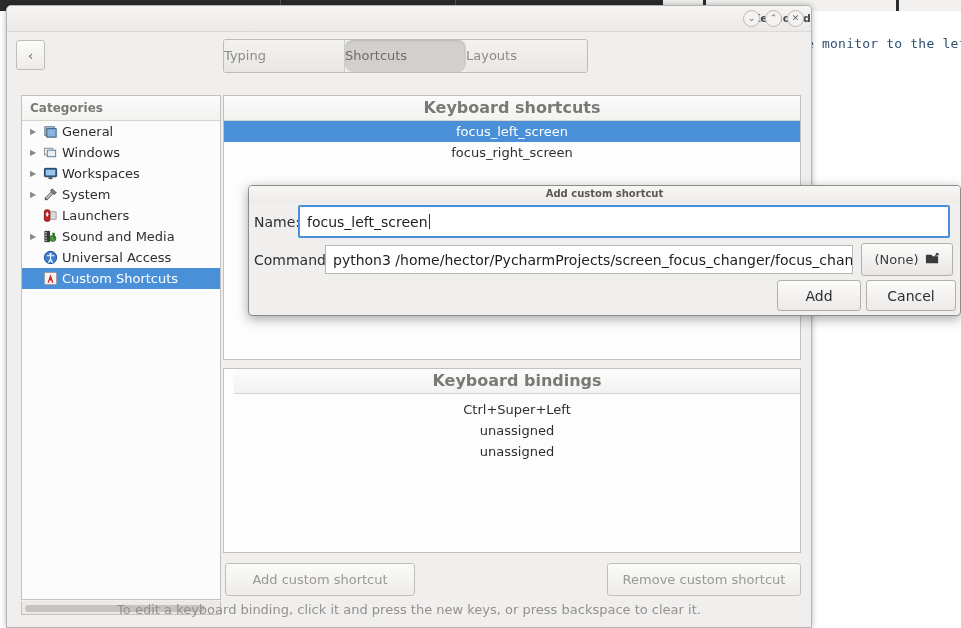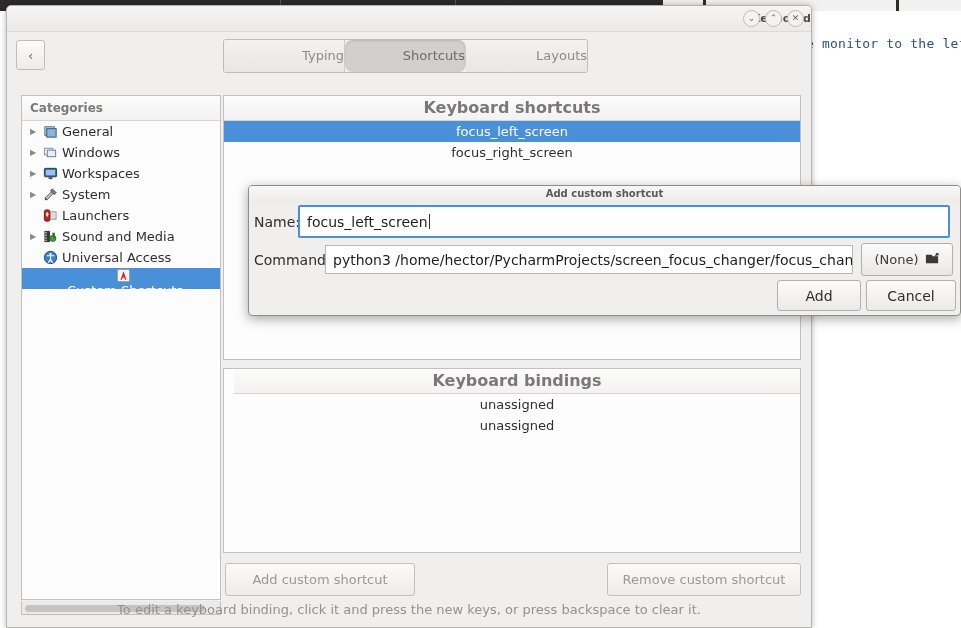--- a/index.html
+++ b/index.html
@@ -62,21 +62,21 @@
     background: linear-gradient(to bottom,#fbfbfa,#eeecea);
     border: 1px solid #bfbdba; border-radius: 3px;
     display: flex; align-items: center; justify-content: center;
     font-size: 13px; color: #6c6a67;
   }
   .tabs {
     position: absolute; left: 216px; top: 7px; display: flex;
     border: 1px solid #bfbdba; border-radius: 3px; overflow: hidden;
   }
   .tab {
-    width: 121px; height: 32px; line-height: 31px; text-align: right;
+    width: 121px; height: 32px; line-height: 31px; text-align: left;
     font-size: 13px; color: #8d8b88;
     background: linear-gradient(to bottom,#f3f2f1,#e9e7e5);
     border-right: 1px solid #cfcdca;
   }
   .tab:last-child { border-right: none; }
   .tab.active {
     background: #d2d0cd; color: #6e6c69;
     box-shadow: inset 0 1px 2px rgba(0,0,0,0.12);
     border-radius: 8px;
   }
@@ -92,21 +92,21 @@
   .sidebar-head {
     height: 25px; line-height: 24px; padding-left: 8px;
     font-size: 12px; font-weight: bold; color: #7b7976;
     background: linear-gradient(to bottom,#fcfcfc,#f3f2f1);
     border-bottom: 1px solid #d6d4d1;
   }
   .cat {
     display: flex; align-items: center; height: 21px; padding-left: 8px;
     font-size: 13px; color: #2e2e2e;
   }
-  .cat.sel { background: #4a90d9; color: #ffffff; flex-direction: column; }
+  .cat.sel { background: #4a90d9; color: #ffffff; }
   .cat .arrow {
     width: 13px; font-size: 8px; color: #8a8885; flex: none;
   }
   .cat.sel .arrow { color: #dbe9f7; }
   .cat .ico { width: 19px; flex: none; display: flex; align-items: center; }
   .cat .lbl { white-space: nowrap; }
   .sb-scroll {
     position: absolute; left: 14px; top: 523px; width: 200px; height: 14px;
     background: #eceae8; border: 1px solid #c3c1be; border-top: none;
   }
@@ -337,20 +337,21 @@
       </div>
 
       <div class="pane" id="pane-shortcuts">
         <div class="pane-head">Keyboard shortcuts</div>
         <div class="row sel">focus_left_screen</div>
         <div class="row">focus_right_screen</div>
       </div>
 
       <div class="pane" id="pane-bindings">
         <div class="pane-head">Keyboard bindings</div>
+        <div class="row" style="margin-top:5px">Ctrl+Super+Left</div>
         <div class="row">unassigned</div>
         <div class="row">unassigned</div>
       </div>
 
       <div class="btn" id="btn-add-custom">Add custom shortcut</div>
       <div class="btn" id="btn-remove-custom">Remove custom shortcut</div>
 
       <div class="hint">To edit a keyboard binding, click it and press the new keys, or press backspace to clear it.</div>
     </div>
   </div>

